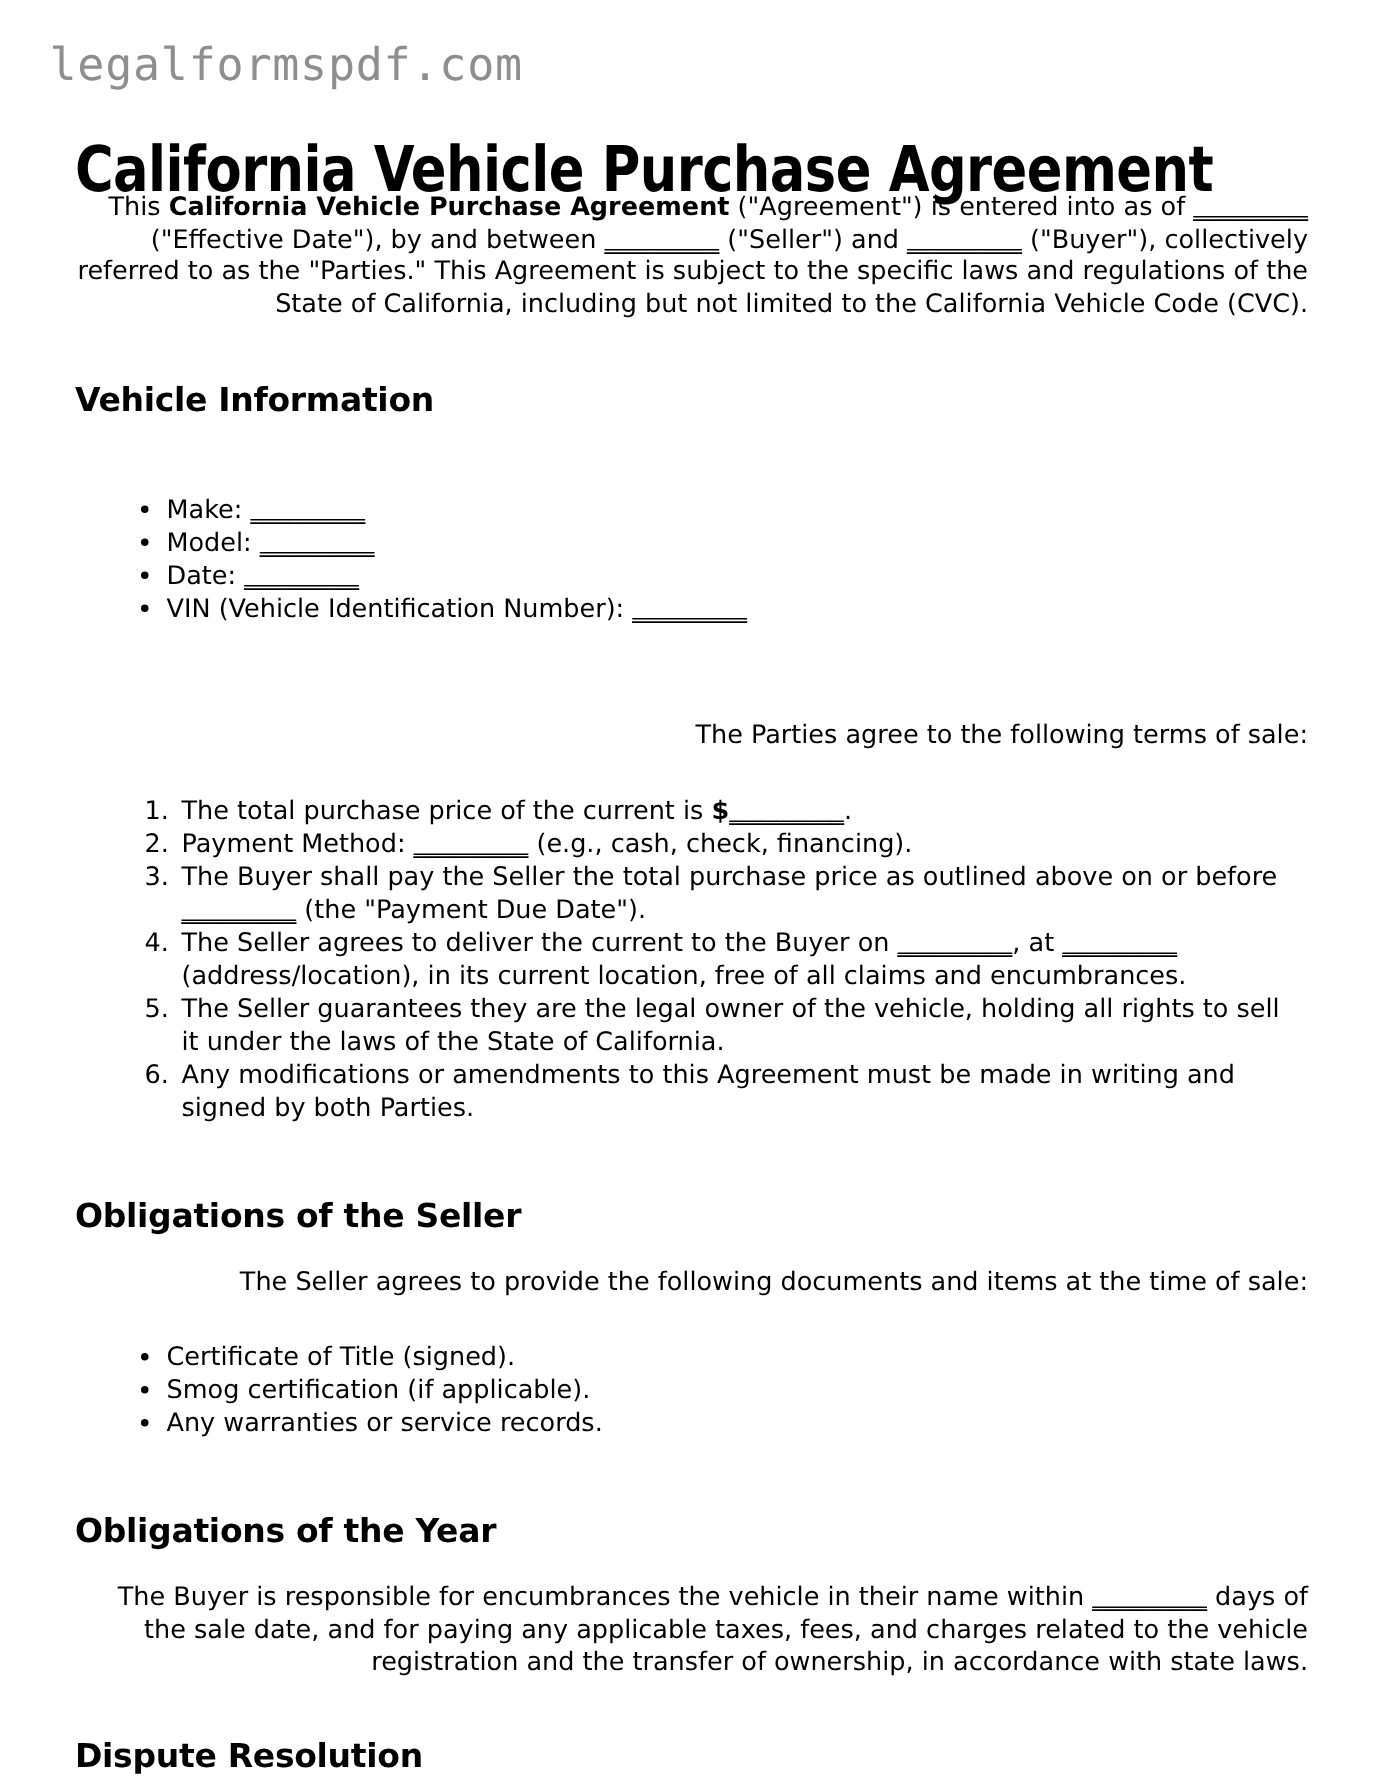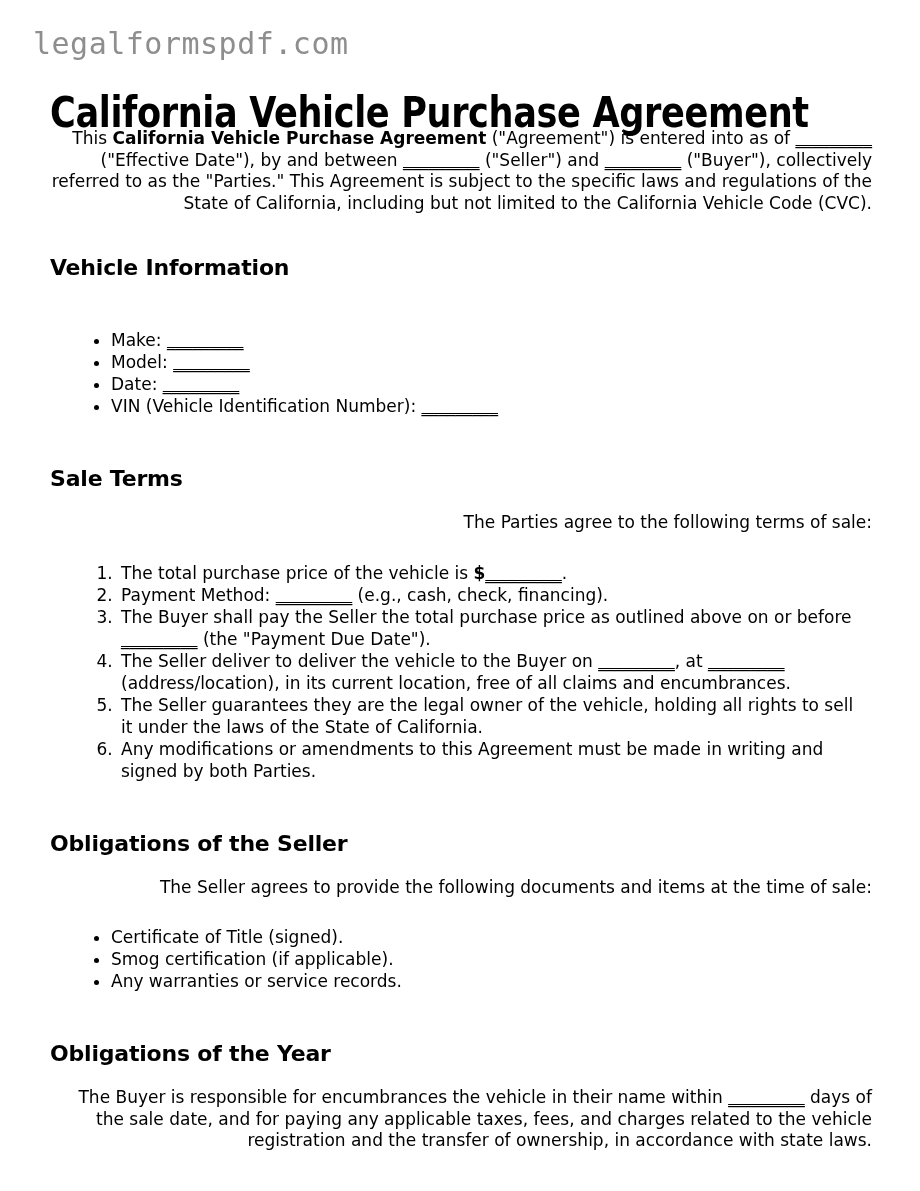--- a/index.html
+++ b/index.html
@@ -111,29 +111,28 @@
     <div class="gap-p-list"></div>
     <ul class="doc-list">
       <li><span>Make: </span><span class="blank">_________</span></li>
       <li><span>Model: </span><span class="blank">_________</span></li>
       <li><span>Date: </span><span class="blank">_________</span></li>
       <li><span>VIN (Vehicle Identification Number): </span><span class="blank">_________</span></li>
     </ul>
 
     <div class="gap-list-h2"></div>
 
-    <h2 class="section-heading">Sale Terms</h2>
     <div class="gap-h2-p"></div>
     <p class="body-text">The Parties agree to the following terms of sale:</p>
     <div class="gap-p-list"></div>
     <ol class="doc-list">
-      <li><span>The total purchase price of the vehicle is </span><b class="bold">$</b><span class="blank">_________</span><span>.</span></li>
+      <li><span>The total purchase price of the current is </span><b class="bold">$</b><span class="blank">_________</span><span>.</span></li>
       <li><span>Payment Method: </span><span class="blank">_________</span><span> (e.g., cash, check, financing).</span></li>
       <li><span>The Buyer shall pay the Seller the total purchase price as outlined above on or before </span><span class="blank">_________</span><span> (the "Payment Due Date").</span></li>
-      <li><span>The Seller deliver to deliver the vehicle to the Buyer on </span><span class="blank">_________</span><span>, at </span><span class="blank">_________</span><span> (address/location), in its current location, free of all claims and encumbrances.</span></li>
+      <li><span>The Seller agrees to deliver the current to the Buyer on </span><span class="blank">_________</span><span>, at </span><span class="blank">_________</span><span> (address/location), in its current location, free of all claims and encumbrances.</span></li>
       <li>The Seller guarantees they are the legal owner of the vehicle, holding all rights to sell it under the laws of the State of California.</li>
       <li>Any modifications or amendments to this Agreement must be made in writing and signed by both Parties.</li>
     </ol>
 
     <div class="gap-list-h2"></div>
 
     <h2 class="section-heading">Obligations of the Seller</h2>
     <div class="gap-h2-p"></div>
     <p class="body-text">The Seller agrees to provide the following documents and items at the time of sale:</p>
     <div class="gap-p-list"></div>

